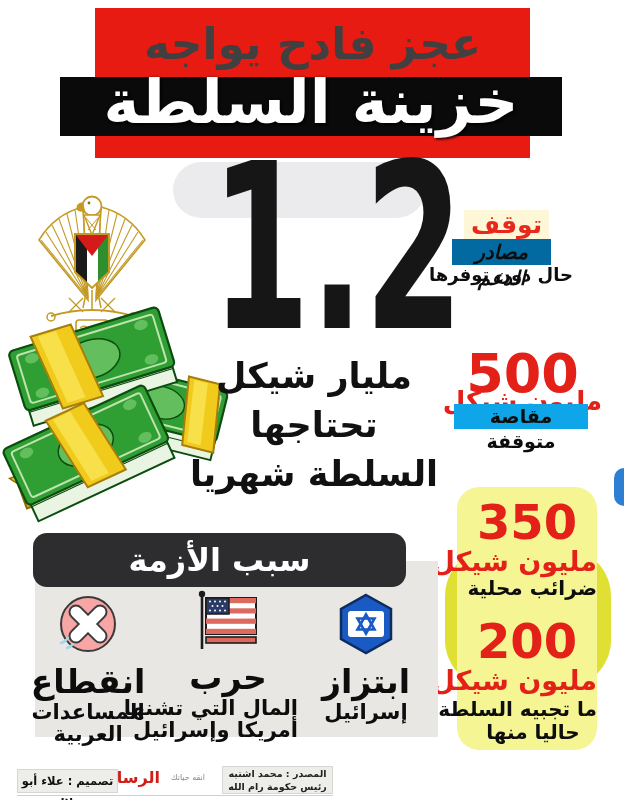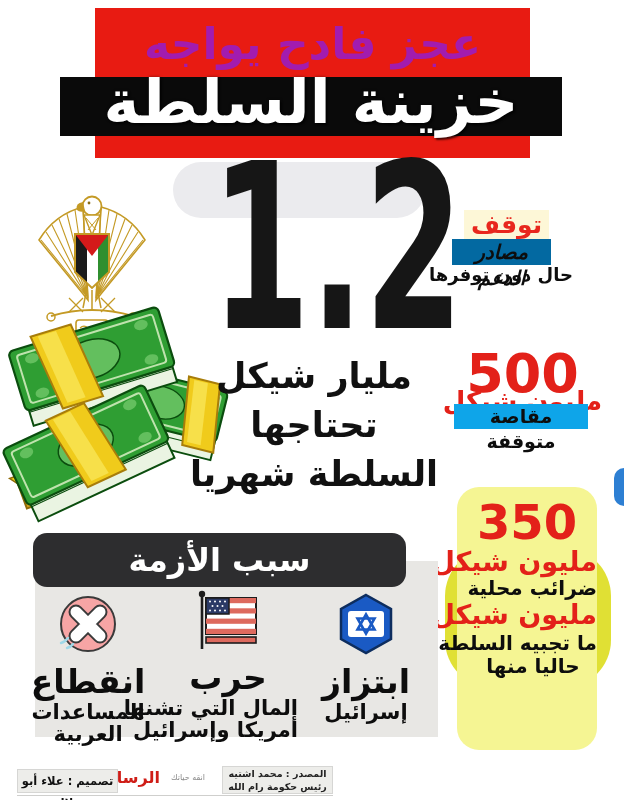--- a/index.html
+++ b/index.html
@@ -2,21 +2,21 @@
 <html lang="ar"><head>
 <meta charset="utf-8">
 <style>
   html,body{margin:0;padding:0;background:#fff;}
   .page{position:relative;width:624px;height:800px;background:#ffffff;overflow:hidden;
         font-family:"DejaVu Sans",sans-serif;direction:rtl;}
   .abs{position:absolute;}
 
   
   .red-banner{left:95px;top:8px;width:435px;height:150px;background:#e81b12;}
-  .title1{left:95px;top:18px;width:435px;text-align:center;color:#a21caf;font-size:44px;font-weight:bold;}
+  .title1{left:95px;top:18px;width:435px;text-align:center;color:#404040;font-size:44px;font-weight:bold;}
   .black-band{left:60px;top:77px;width:502px;height:59px;background:#0a0a0a;}
   .title2{left:60px;top:66px;width:502px;text-align:center;color:#fff;font-size:61px;font-weight:bold;
           letter-spacing:1px;text-shadow:2px 2px 2px rgba(0,0,0,.65),0 0 3px rgba(0,0,0,.5);}
 
   
   .gray-pill{left:173px;top:162px;width:252px;height:56px;border-radius:28px;background:#ebebee;}
   .big-number{left:152px;top:134px;width:310px;text-align:center;color:#161616;
               font-size:230px;line-height:1;font-weight:bold;direction:ltr;
               transform:scaleX(.62);transform-origin:center top;}
   .main-caption{left:180px;top:352px;width:268px;text-align:center;color:#111;
@@ -174,20 +174,21 @@
 
   <div class="abs num-500">500</div>
   <div class="abs unit-500">مليون شيكل</div>
   <div class="abs chip chip-y2">مقاصة متوقفة</div>
 
   <div class="abs tax-accent"></div>
   <div class="abs tax-box">
     <div class="val" style="margin-top:10px;">350</div>
     <div class="unit">مليون شيكل</div>
     <div class="lbl">ضرائب محلية</div>
+    <div class="val" style="margin-top:16px;">200</div>
     <div class="unit">مليون شيكل</div>
     <div class="lbl" style="margin-top:2px;">ما تجبيه السلطة</div>
     <div class="lbl">حاليا منها</div>
   </div>
   <div class="abs blue-edge"></div>
 
   <div class="abs gray-panel"></div>
   <div class="abs dark-bar">سبب الأزمة</div>
 
   <div class="abs cause-col col-israel">

